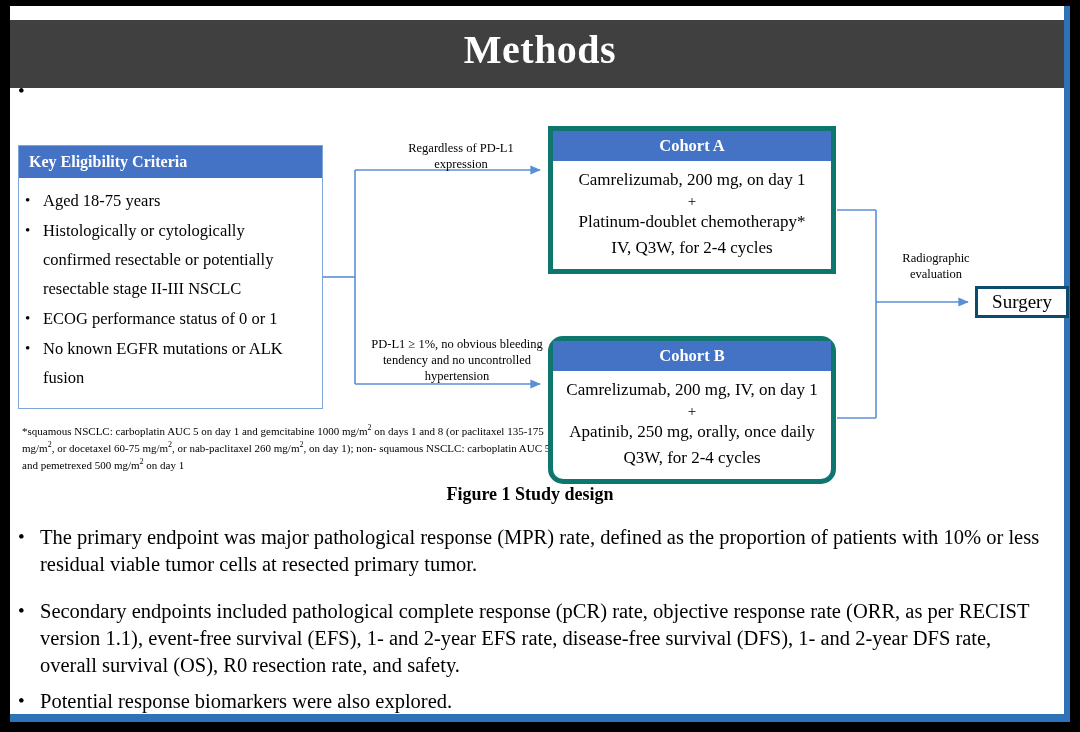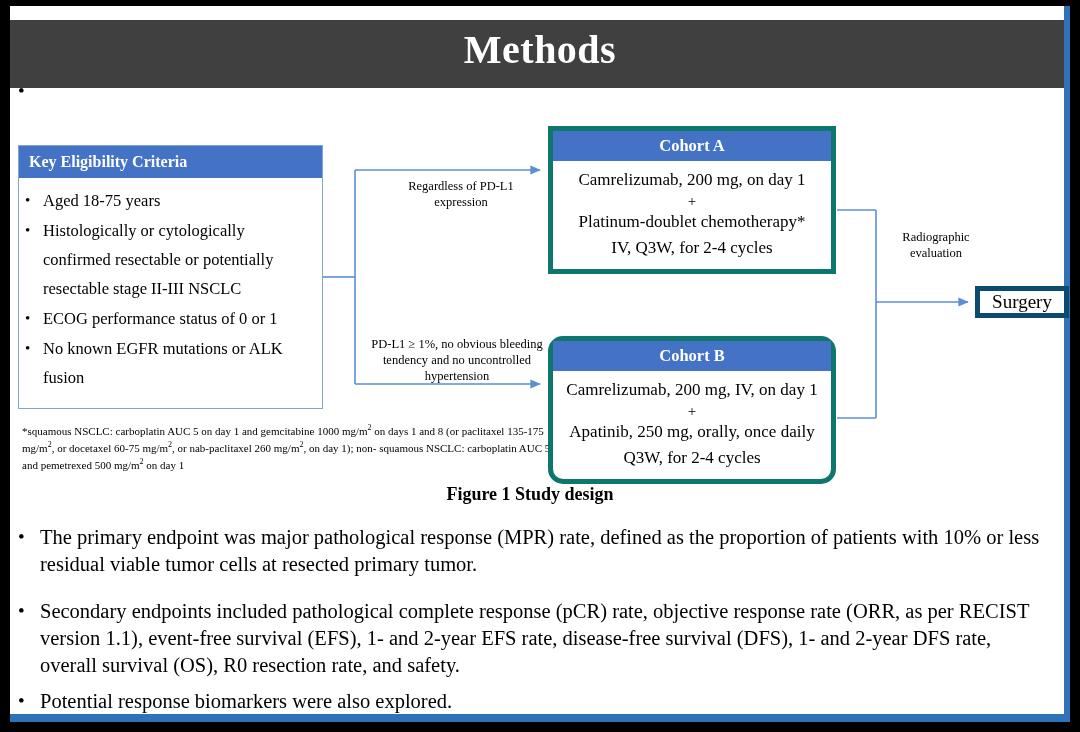--- a/index.html
+++ b/index.html
@@ -46,29 +46,29 @@
   .cohort-head{height:30px;background:#4472C4;display:flex;align-items:center;justify-content:center;}
   .cohort-head span{font-size:16.5px;font-weight:bold;color:#fff;}
   .cohort-body{padding:6px 6px 8px 6px;text-align:center;}
   .cohort-body div{font-size:17px;line-height:26px;color:#000;white-space:nowrap;}
   .cohort-body .plus{line-height:16px;font-size:15px;}
   #cohortA{left:538px;top:8px;}
   #cohortB{left:538px;top:218px;border-radius:15px;}
 
   
   .surgery{position:absolute;left:965px;top:168px;width:94px;height:32px;
-    border:5px solid #0c4a6e;background:#fff;box-sizing:border-box;
+    border:3px solid #0c4a6e;background:#fff;box-sizing:border-box;
     display:flex;align-items:center;justify-content:center;}
   .surgery span{font-size:19px;color:#000;}
 
   
   .conn-label{position:absolute;text-align:center;font-size:12.5px;line-height:16px;color:#000;}
-  #lblTop{left:372px;top:22px;width:158px;margin-top:38px;}
+  #lblTop{left:372px;top:22px;width:158px;}
   #lblBottom{left:352px;top:218px;width:190px;}
-  #lblRadio{left:874px;top:111px;width:104px;}
+  #lblRadio{left:874px;top:132px;width:104px;}
 
   
   .wires{position:absolute;left:0;top:0;width:1060px;height:382px;}
 
   
   .b1{left:18px;top:524px;width:1035px;}
   .b2{left:18px;top:598px;width:1035px;}
   .b3{left:18px;top:688px;width:700px;}
   .fig-caption{position:absolute;left:0;top:484px;width:1060px;text-align:center;
     font-size:18px;font-weight:bold;color:#000;}

